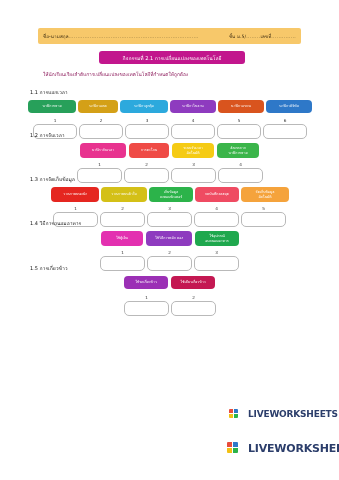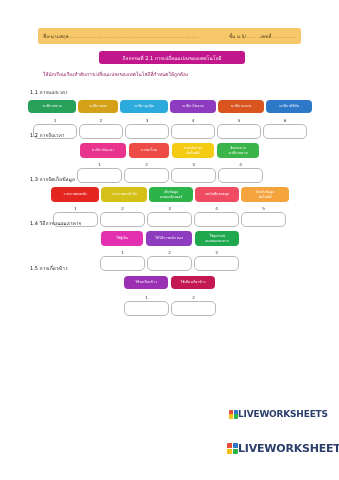--- a/index.html
+++ b/index.html
@@ -48,21 +48,21 @@
     font-size: 3.5px; line-height: 1.15; padding: 1px 2px;
     white-space: pre-line; overflow: hidden;
   }
   .slotwrap { display: flex; flex-direction: column; align-items: center; }
   .slot-num { font-size: 4.2px; color: #333; margin-bottom: 0.5px; line-height: 1; }
   .slot-box {
     background: #fff; border: 0.7px solid #b9b9b9; border-radius: 5px;
   }
 
   
-  .wm { position: absolute; display: flex; align-items: center; gap: 0; }
+  .wm { position: absolute; display: flex; align-items: flex-start; gap: 10px; }
   .wm-mark {
     width: 9px; height: 9px; border-radius: 1px;
     display: grid; grid-template-columns: 1fr 1fr; grid-template-rows: 1fr 1fr;
     gap: 0.6px; overflow: hidden;
   }
   .wm-mark i { display: block; }
   .wm-text { font-size: 9px; font-weight: bold; color: #2c3e6b; letter-spacing: -0.2px; }
   .wm2 .wm-mark { width: 11px; height: 11px; }
   .wm2 .wm-text { font-size: 11px; }
 </style>

